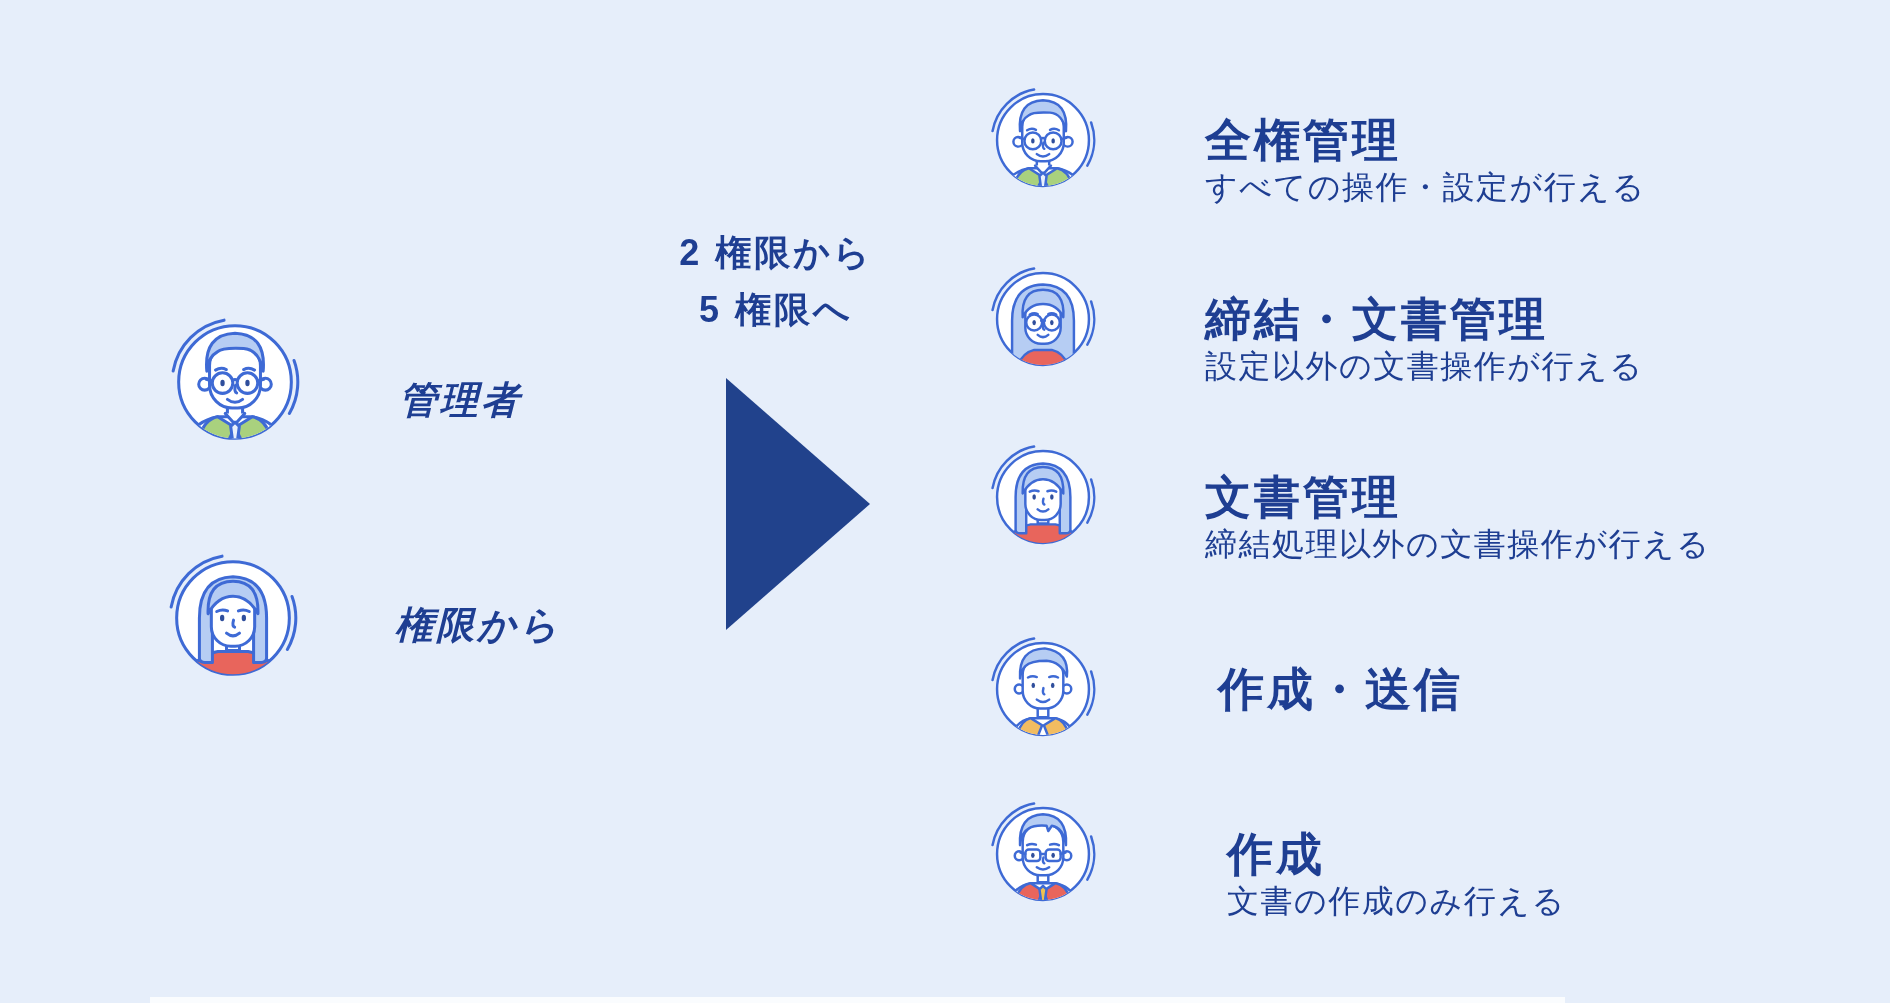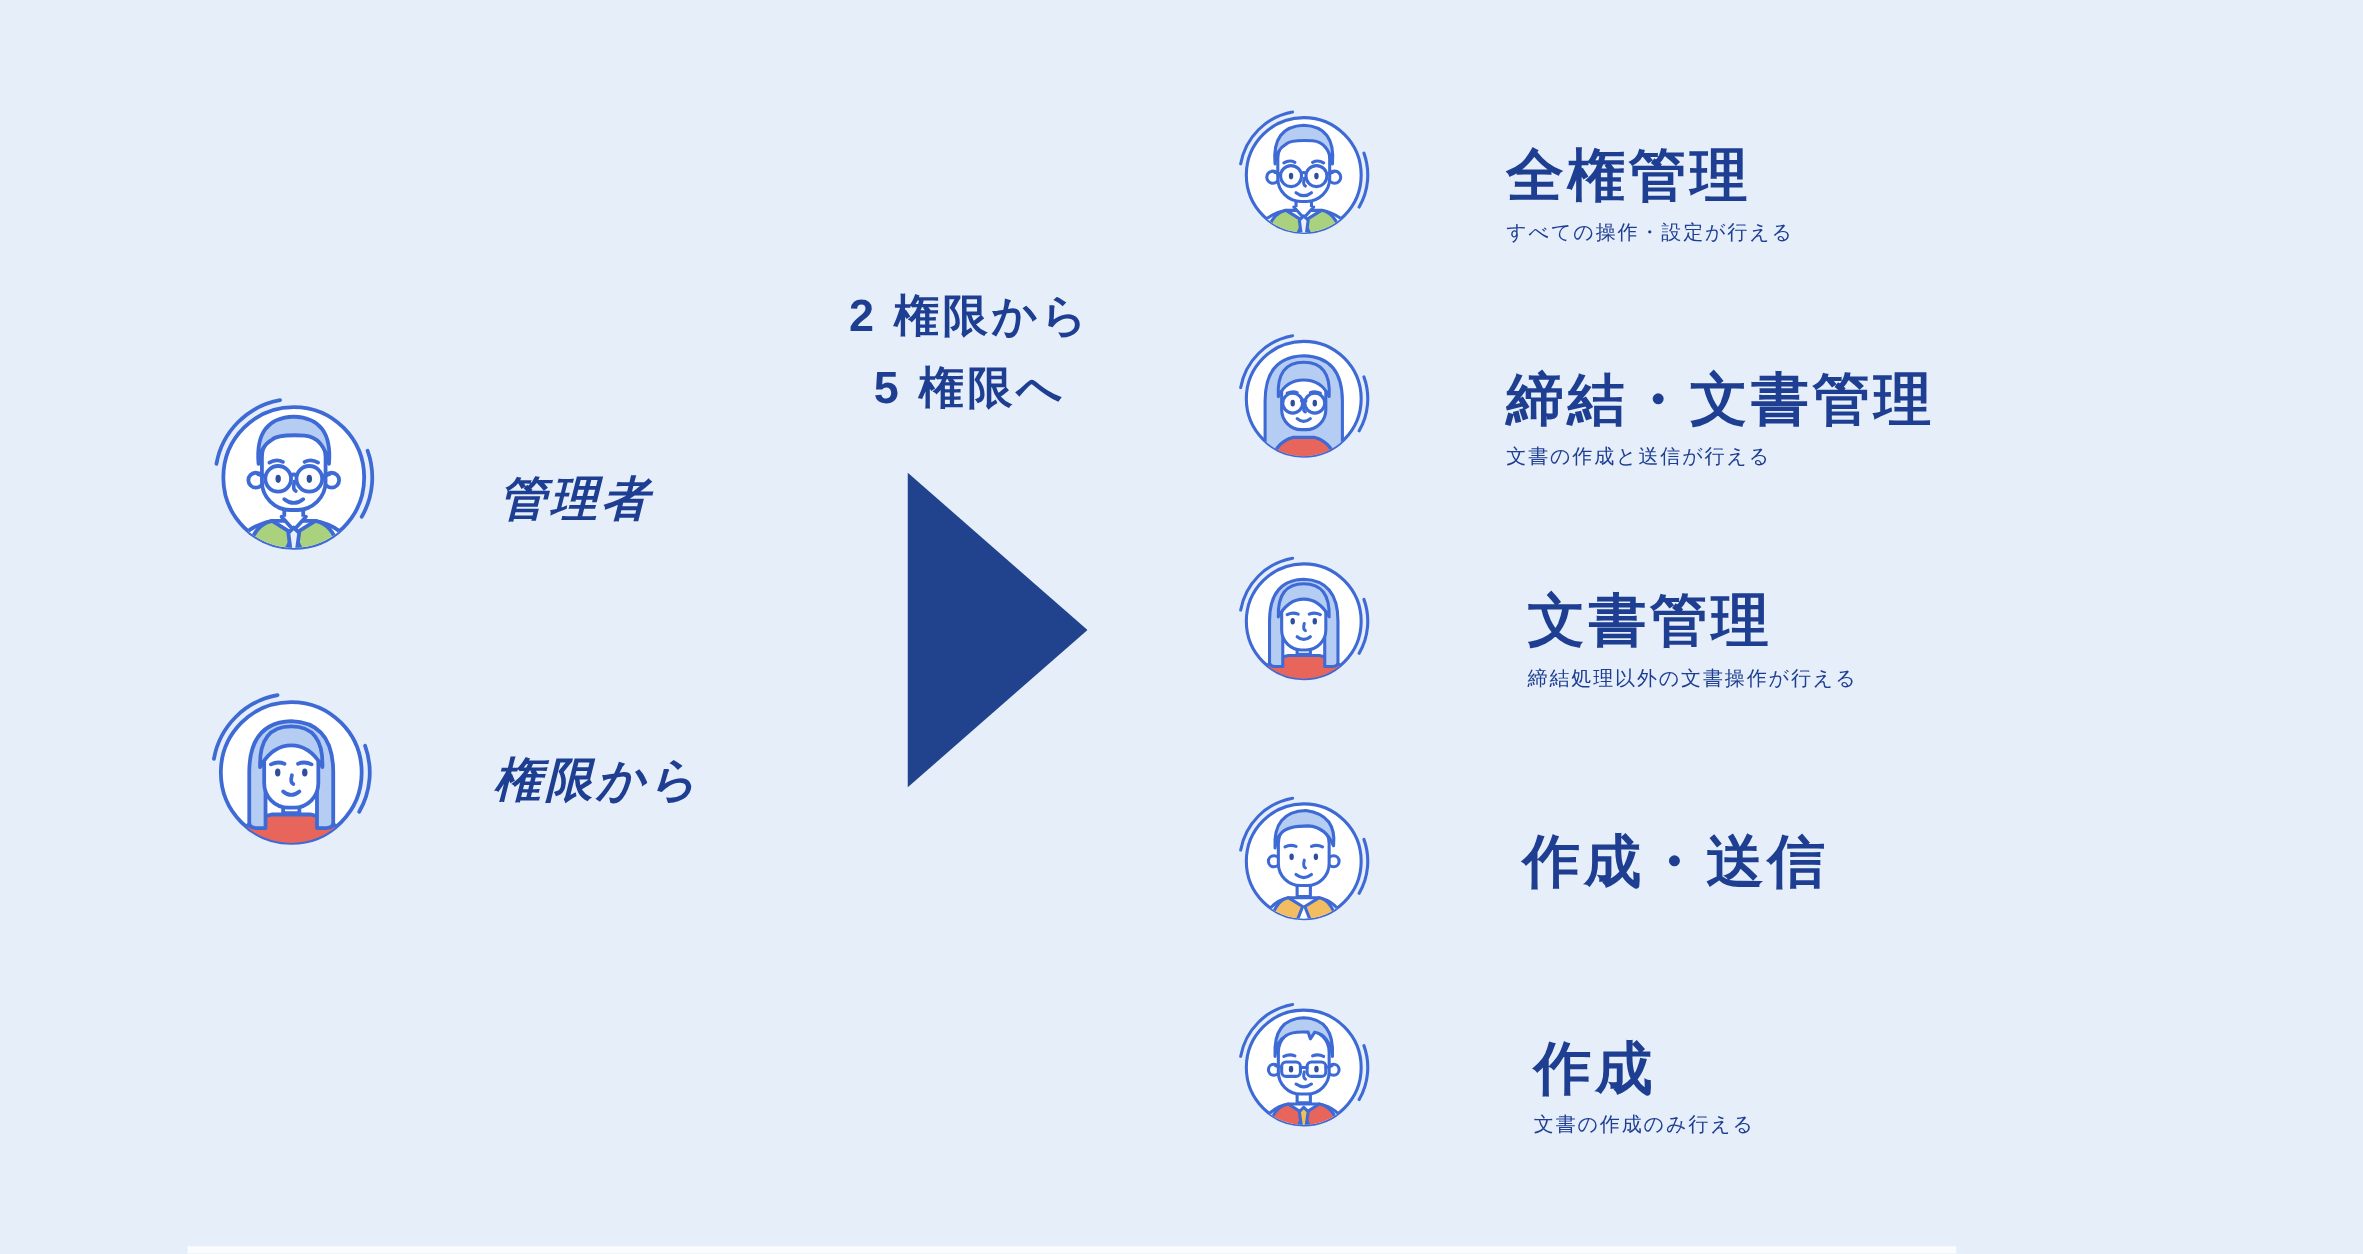--- a/index.html
+++ b/index.html
@@ -15,21 +15,21 @@
   }
   .transition-text{
     position:absolute;left:576px;top:224px;width:400px;text-align:center;
     font-size:36px;font-weight:700;line-height:57px;letter-spacing:3px;
   }
   .triangle-wrap{position:absolute;left:726px;top:378px;width:144px;height:252px;}
   .perm{position:absolute;left:990px;width:760px;height:106px;}
   .perm .avatar{position:absolute;left:0;top:0;}
   .perm-text{position:absolute;top:30px;}
   .perm-title{font-size:46px;font-weight:700;line-height:46px;letter-spacing:3px;white-space:nowrap;}
-  .perm-desc{font-size:16px;font-weight:500;margin-top:8px;line-height:32px;letter-spacing:1.5px;white-space:nowrap;}
+  .perm-desc{font-size:32px;font-weight:500;margin-top:8px;line-height:32px;letter-spacing:1.5px;white-space:nowrap;}
   .bottom-strip{
     position:absolute;left:150px;bottom:0;width:1415px;height:6px;
     background:rgba(255,255,255,0.8);
   }
 </style>
 </head>
 <body>
 
 <div class="stage">
 
@@ -197,21 +197,21 @@
           <path d="M 54 78 Q 60 83 66 78" fill="none"></path>
         </g>
         <g fill="#2F4E9C">
           <ellipse cx="50" cy="64" rx="2" ry="3"></ellipse>
           <ellipse cx="70" cy="64" rx="2" ry="3"></ellipse>
         </g>
       </svg>
     </div>
     <div class="perm-text" style="left:215px;">
       <div class="perm-title">締結・文書管理</div>
-      <div class="perm-desc">文書の作成と送信が行える</div>
+      <div class="perm-desc">設定以外の文書操作が行える</div>
     </div>
   </div>
 
   <div class="perm" style="top:444px;">
     <div class="avatar" style="width:106px;height:106px;">
       <svg width="106" height="106" viewBox="0 0 120 120">
         <defs>
             <clipPath id="cpB2">
               <circle cx="60" cy="60" r="52"></circle>
             </clipPath>
@@ -233,21 +233,21 @@
           <path d="M 65 53.5 Q 70 51.5 75 54" fill="none"></path>
           <path d="M 60.5 62 Q 59 67.5 61.5 68.5" fill="none"></path>
           <path d="M 54 74 Q 60 79 66 74" fill="none"></path>
         </g>
         <g fill="#2F4E9C">
           <ellipse cx="50" cy="60" rx="2" ry="3"></ellipse>
           <ellipse cx="70" cy="60" rx="2" ry="3"></ellipse>
         </g>
       </svg>
     </div>
-    <div class="perm-text" style="left:232px;font-family:Liberation Serif, serif;">
+    <div class="perm-text" style="left:215px;">
       <div class="perm-title">文書管理</div>
       <div class="perm-desc">締結処理以外の文書操作が行える</div>
     </div>
   </div>
 
   <div class="perm" style="top:636px;text-align:right;">
     <div class="avatar" style="width:106px;height:106px;">
       <svg width="106" height="106" viewBox="0 0 120 120">
         <defs>
             <clipPath id="cpD1">

